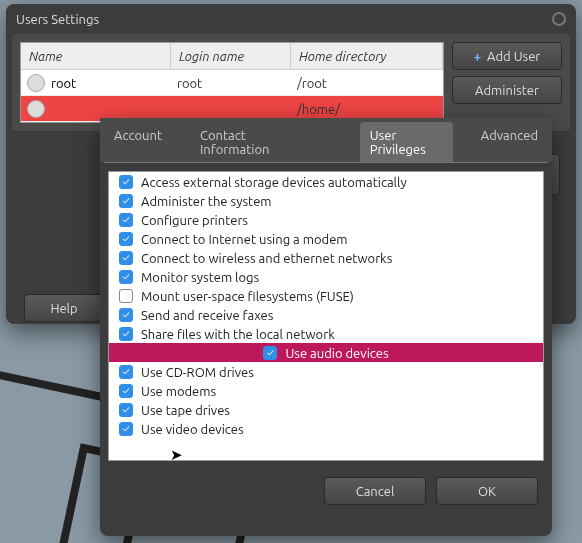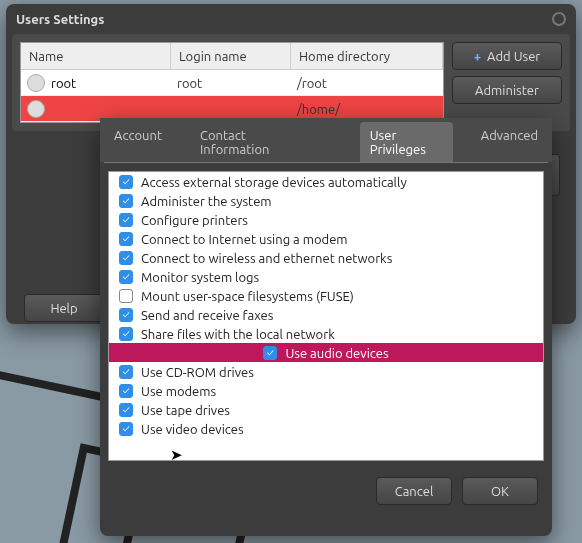--- a/index.html
+++ b/index.html
@@ -2,29 +2,29 @@
 <html><head>
 <meta charset="utf-8">
 <style>
   * { box-sizing: border-box; margin: 0; padding: 0; font-family: "Segoe UI", Ubuntu, Arial, sans-serif; font-size: 13px; }
   body { width: 582px; height: 543px; background: #8a9aa5; position: relative; overflow: hidden; }
   .geo { position: absolute; border: 8px solid #222; background: transparent; transform: rotate(12deg); }
   .geo.g1 { width: 220px; height: 220px; left: -80px; top: 380px; }
   .geo.g2 { width: 180px; height: 180px; left: 60px; top: 460px; }
 
   .window { position: absolute; background: #3c3c3c; border-radius: 8px; box-shadow: 0 8px 24px rgba(0,0,0,.5); }
-  .titlebar { height: 30px; display: flex; align-items: center; padding: 0 10px; color: #ddd; font-weight: bold; }
+  .titlebar { height: 30px; display: flex; align-items: center; padding: 0 10px; color: #ddd; font-weight: normal; }
   .titlebar .close { margin-left: auto; width: 14px; height: 14px; border: 2px solid #777; border-radius: 50%; }
   .window-body { background: #4a4a4a; margin: 0 6px 6px 6px; border-radius: 4px; padding: 8px; }
 
   .users-window { left: 6px; top: 4px; width: 570px; height: 320px; }
   .users-body { display: flex; gap: 8px; }
   .users-table { flex: 1; background: #fff; border: 1px solid #999; }
   .uth { display: flex; background: #eee; border-bottom: 1px solid #ccc; }
-  .uth > div { padding: 6px 8px; border-right: 1px solid #ccc; color: #333; }
+  .uth > div { padding: 6px 8px; border-right: 1px solid #ccc; color: #333; font-style: italic; }
   .uth .c1 { width: 150px; } .uth .c2 { width: 120px; } .uth .c3 { flex: 1; }
   .utr { display: flex; border-bottom: 1px solid #eee; height: 26px; align-items: center; }
   .utr .c1 { width: 150px; padding-left: 6px; display: flex; align-items: center; gap: 6px; }
   .utr .c2 { width: 120px; padding-left: 6px; color: #333; }
   .utr .c3 { flex: 1; padding-left: 6px; color: #333; }
   .avatar { width: 18px; height: 18px; background: #ddd; border-radius: 50%; border: 1px solid #aaa; display: inline-block; }
   .side-buttons { width: 110px; display: flex; flex-direction: column; gap: 6px; }
   .btn { background: linear-gradient(#5a5a5a,#454545); color: #ddd; border: 1px solid #2a2a2a; border-radius: 4px; padding: 6px 10px; text-align: center; cursor: pointer; display: flex; align-items: center; justify-content: center; gap: 6px; }
   .btn .plus { color: #6fb8ff; font-weight: bold; }
   .groups-btn { position: absolute; right: 16px; top: 150px; width: 96px; }
@@ -40,21 +40,21 @@
 
   .priv-panel { background: #fff; margin: 8px; height: 290px; border: 1px solid #999; overflow: hidden; }
   .priv-row { display: flex; align-items: center; gap: 8px; padding: 2px 10px; height: 19px; color: #222; }
   .priv-row.selected { background: #be185d; color: #fff; justify-content: center; }
   .chk { width: 14px; height: 14px; border: 1px solid #888; border-radius: 3px; display: flex; align-items: center; justify-content: center; background: #fff; flex-shrink: 0; }
   .chk.checked { background: #2f8fe8; border-color: #2f8fe8; color: #fff; }
   .chk.checked::after { content: "✓"; font-size: 10px; line-height: 1; }
   .cursor { position: absolute; left: 170px; top: 446px; font-size: 15px; color: #000; pointer-events: none; }
 
   .dialog-buttons { display: flex; justify-content: flex-end; gap: 10px; padding: 8px 14px 12px; }
-  .dialog-buttons .btn { width: 76px; }
+  .dialog-buttons .btn { width: 102px; }
   .underline-first::first-letter { text-decoration: underline; }
 </style>
 </head>
 <body>
 
 <div class="geo g1"></div>
 <div class="geo g2"></div>
 
 <div class="window users-window">
   <div class="titlebar">

